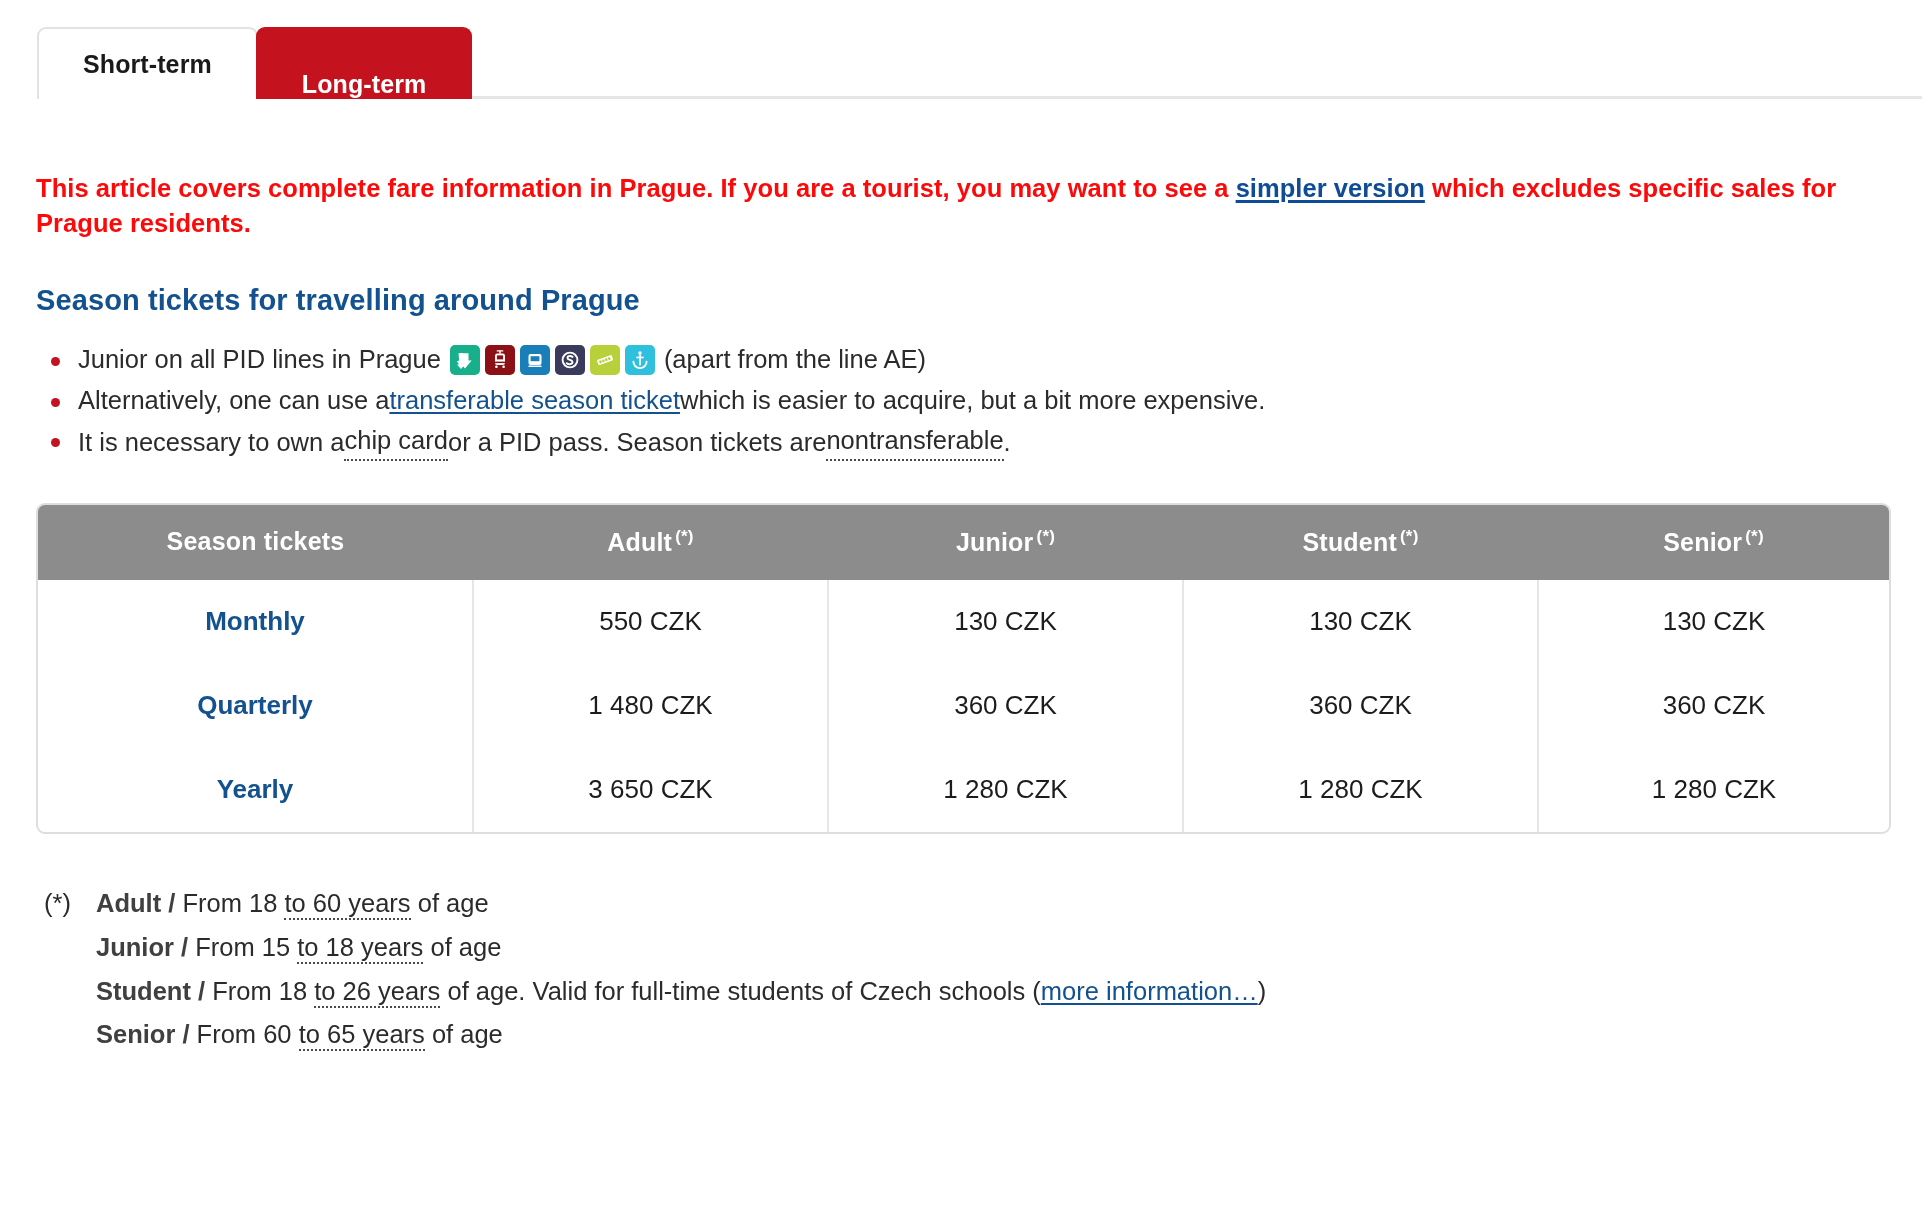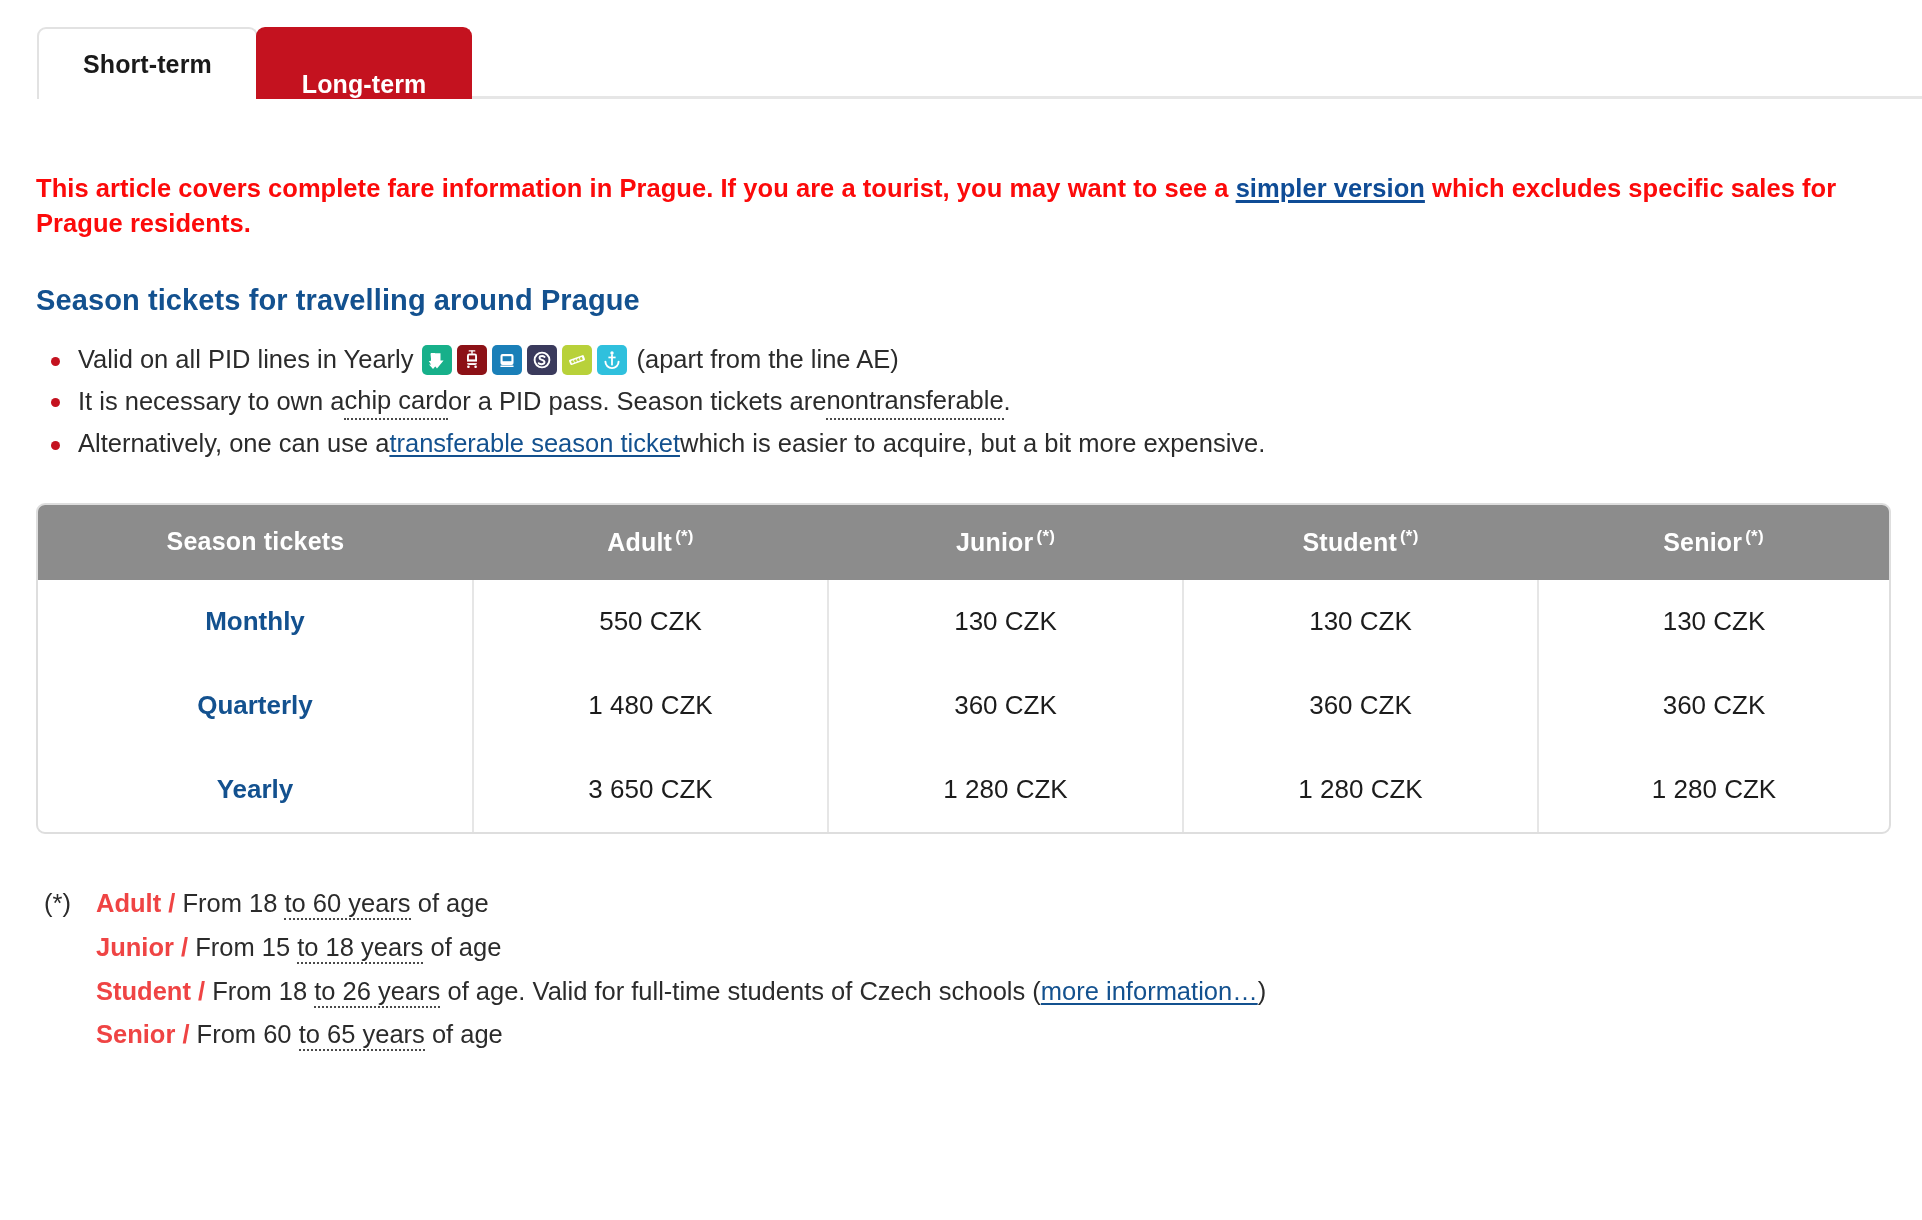--- a/index.html
+++ b/index.html
@@ -195,21 +195,21 @@
   
   .footnotes {
     margin: 48px 0 0 44px;
     font-size: 25.5px;
     color: #2b2b2b;
     line-height: 1.72;
   }
   .footnotes .fn-row { display: block; white-space: nowrap; }
   .footnotes .star { display: inline-block; width: 52px; }
   .footnotes .fn-indent { display: inline-block; width: 52px; }
-  .footnotes b { font-weight: bold; color: #ef4444; }
+  .footnotes b { font-weight: bold; color: #404040; }
 </style>
 </head>
 <body>
 
 <div class="page">
 
   <div class="tabbar">
     <div class="tabbar-rule"></div>
     <div class="tab inactive">
       <span>Short-term</span>
@@ -221,21 +221,21 @@
 
   <p class="notice">
     <span>This article covers complete fare information in Prague. If you are a tourist, you may want to see a </span><a href="#">simpler version</a><span> which excludes specific sales for Prague residents.</span>
   </p>
 
   <h2 class="section-title">Season tickets for travelling around Prague</h2>
 
   <ul class="bullets">
 
     <li>
-      <span>Valid on all PID lines in Yearly</span>
+      <span>Junior on all PID lines in Prague</span>
       <span class="modes">
         <span class="mode" style="background:#17b08a">
           <svg width="22" height="22" viewBox="0 0 22 22">
               <path d="M5 4h4v7h2.2L11 15.4 7 20 3 15.4 6.2 15.4 5 15.4z" fill="#fff"></path>
               <path d="M4.5 4.5h4.2v7.6h2.3L7 18.8 2.8 12.1h2.4z" fill="#fff"></path>
               <path d="M13 4h4v7.6h2.3L15 18.8l-4.2-6.7h2.3z" fill="#fff" opacity="0"></path>
               <path d="M11 19.5 4.4 11.6h3.1V4.2h7V11.6h3.1z" fill="#fff"></path>
             </svg>
         </span>
         <span class="mode" style="background:#8c1116">
@@ -279,31 +279,31 @@
               <rect x="7.4" y="7.6" width="7.2" height="1.7" fill="#fff"></rect>
               <circle cx="11" cy="4" r="1.7" fill="#fff"></circle>
               <path d="M4.4 12.6c0 3.7 3 6.5 6.6 6.5s6.6-2.8 6.6-6.5" fill="none" stroke="#fff" stroke-width="1.9" stroke-linecap="round"></path>
             </svg>
         </span>
       </span>
       <span>(apart from the line AE)</span>
     </li>
 
     <li>
+      <span>Alternatively, one can use a </span>
+        <a href="#" class="inline-link">transferable season ticket</a>
+        <span> which is easier to acquire, but a bit more expensive.</span>
+    </li>
+
+    <li>
       <span>It is necessary to own a </span>
         <span class="abbr">chip card</span>
         <span> or a PID pass. Season tickets are </span>
         <span class="abbr">nontransferable</span>
         <span>.</span>
-    </li>
-
-    <li>
-      <span>Alternatively, one can use a </span>
-        <a href="#" class="inline-link">transferable season ticket</a>
-        <span> which is easier to acquire, but a bit more expensive.</span>
     </li>
   </ul>
 
   <div class="table-wrap">
     <table class="fares">
       <colgroup>
         <col class="c0">
           <col class="c1">
           <col class="c2">
           <col class="c3">

